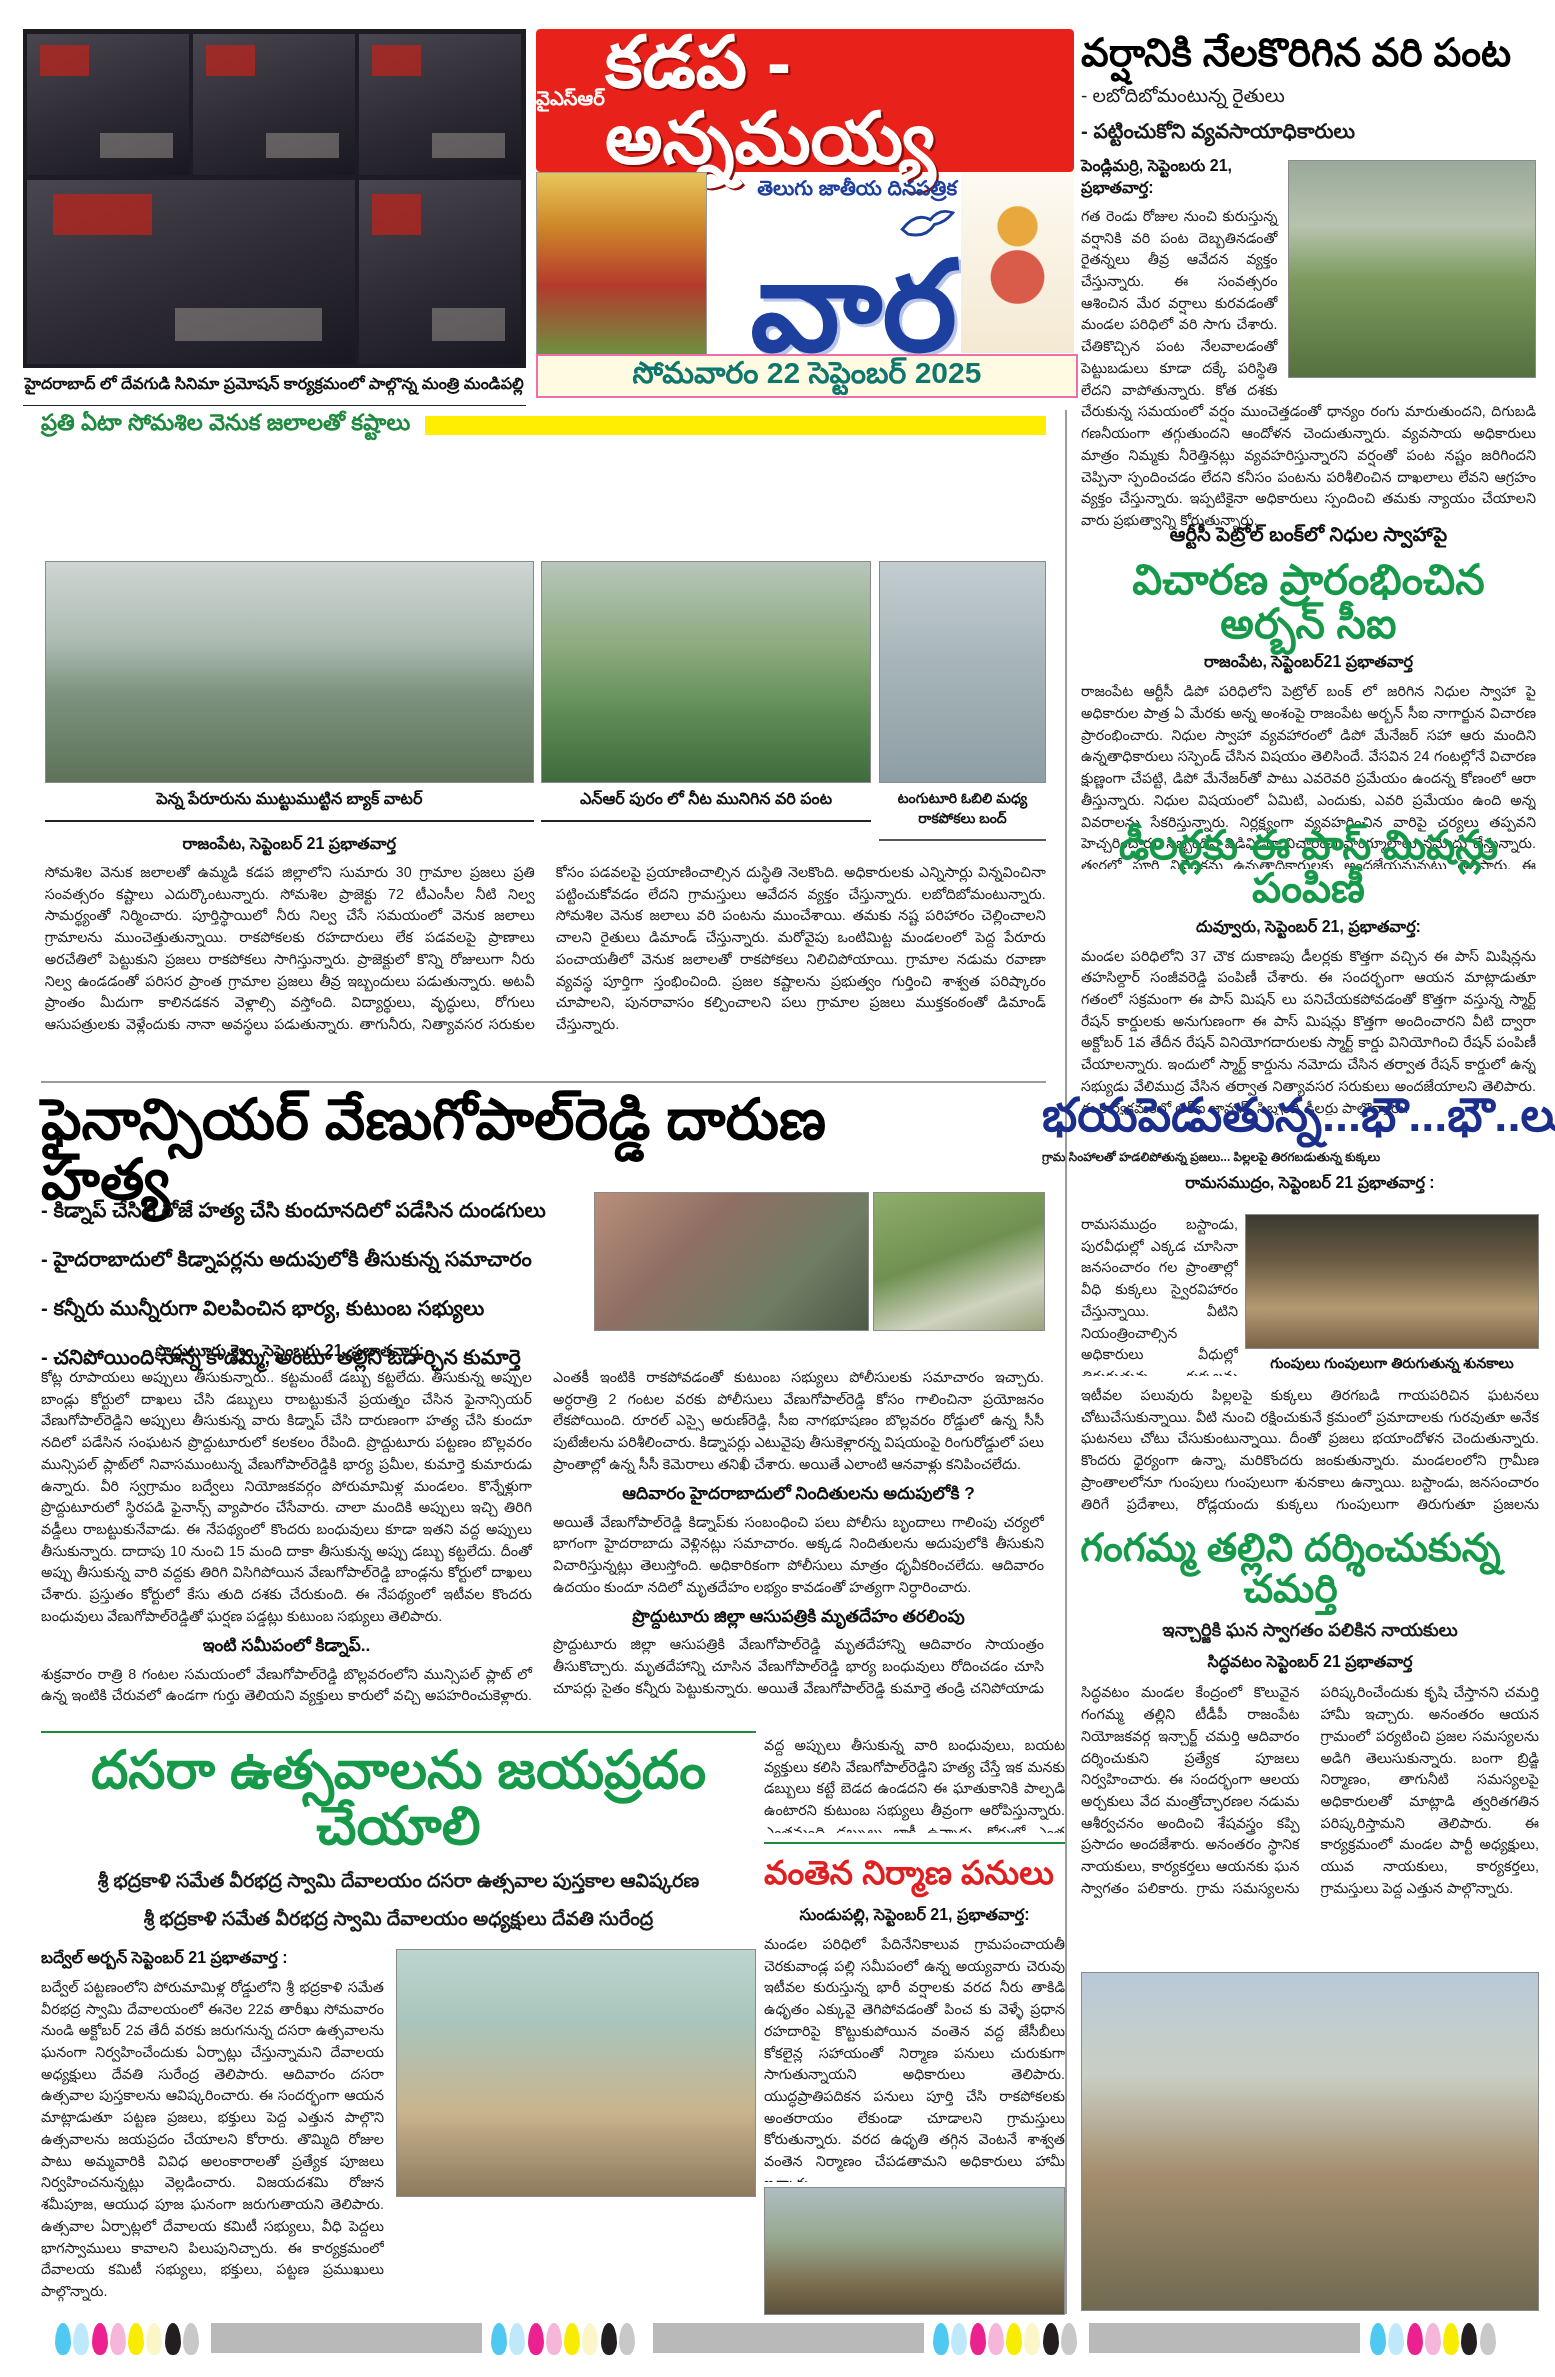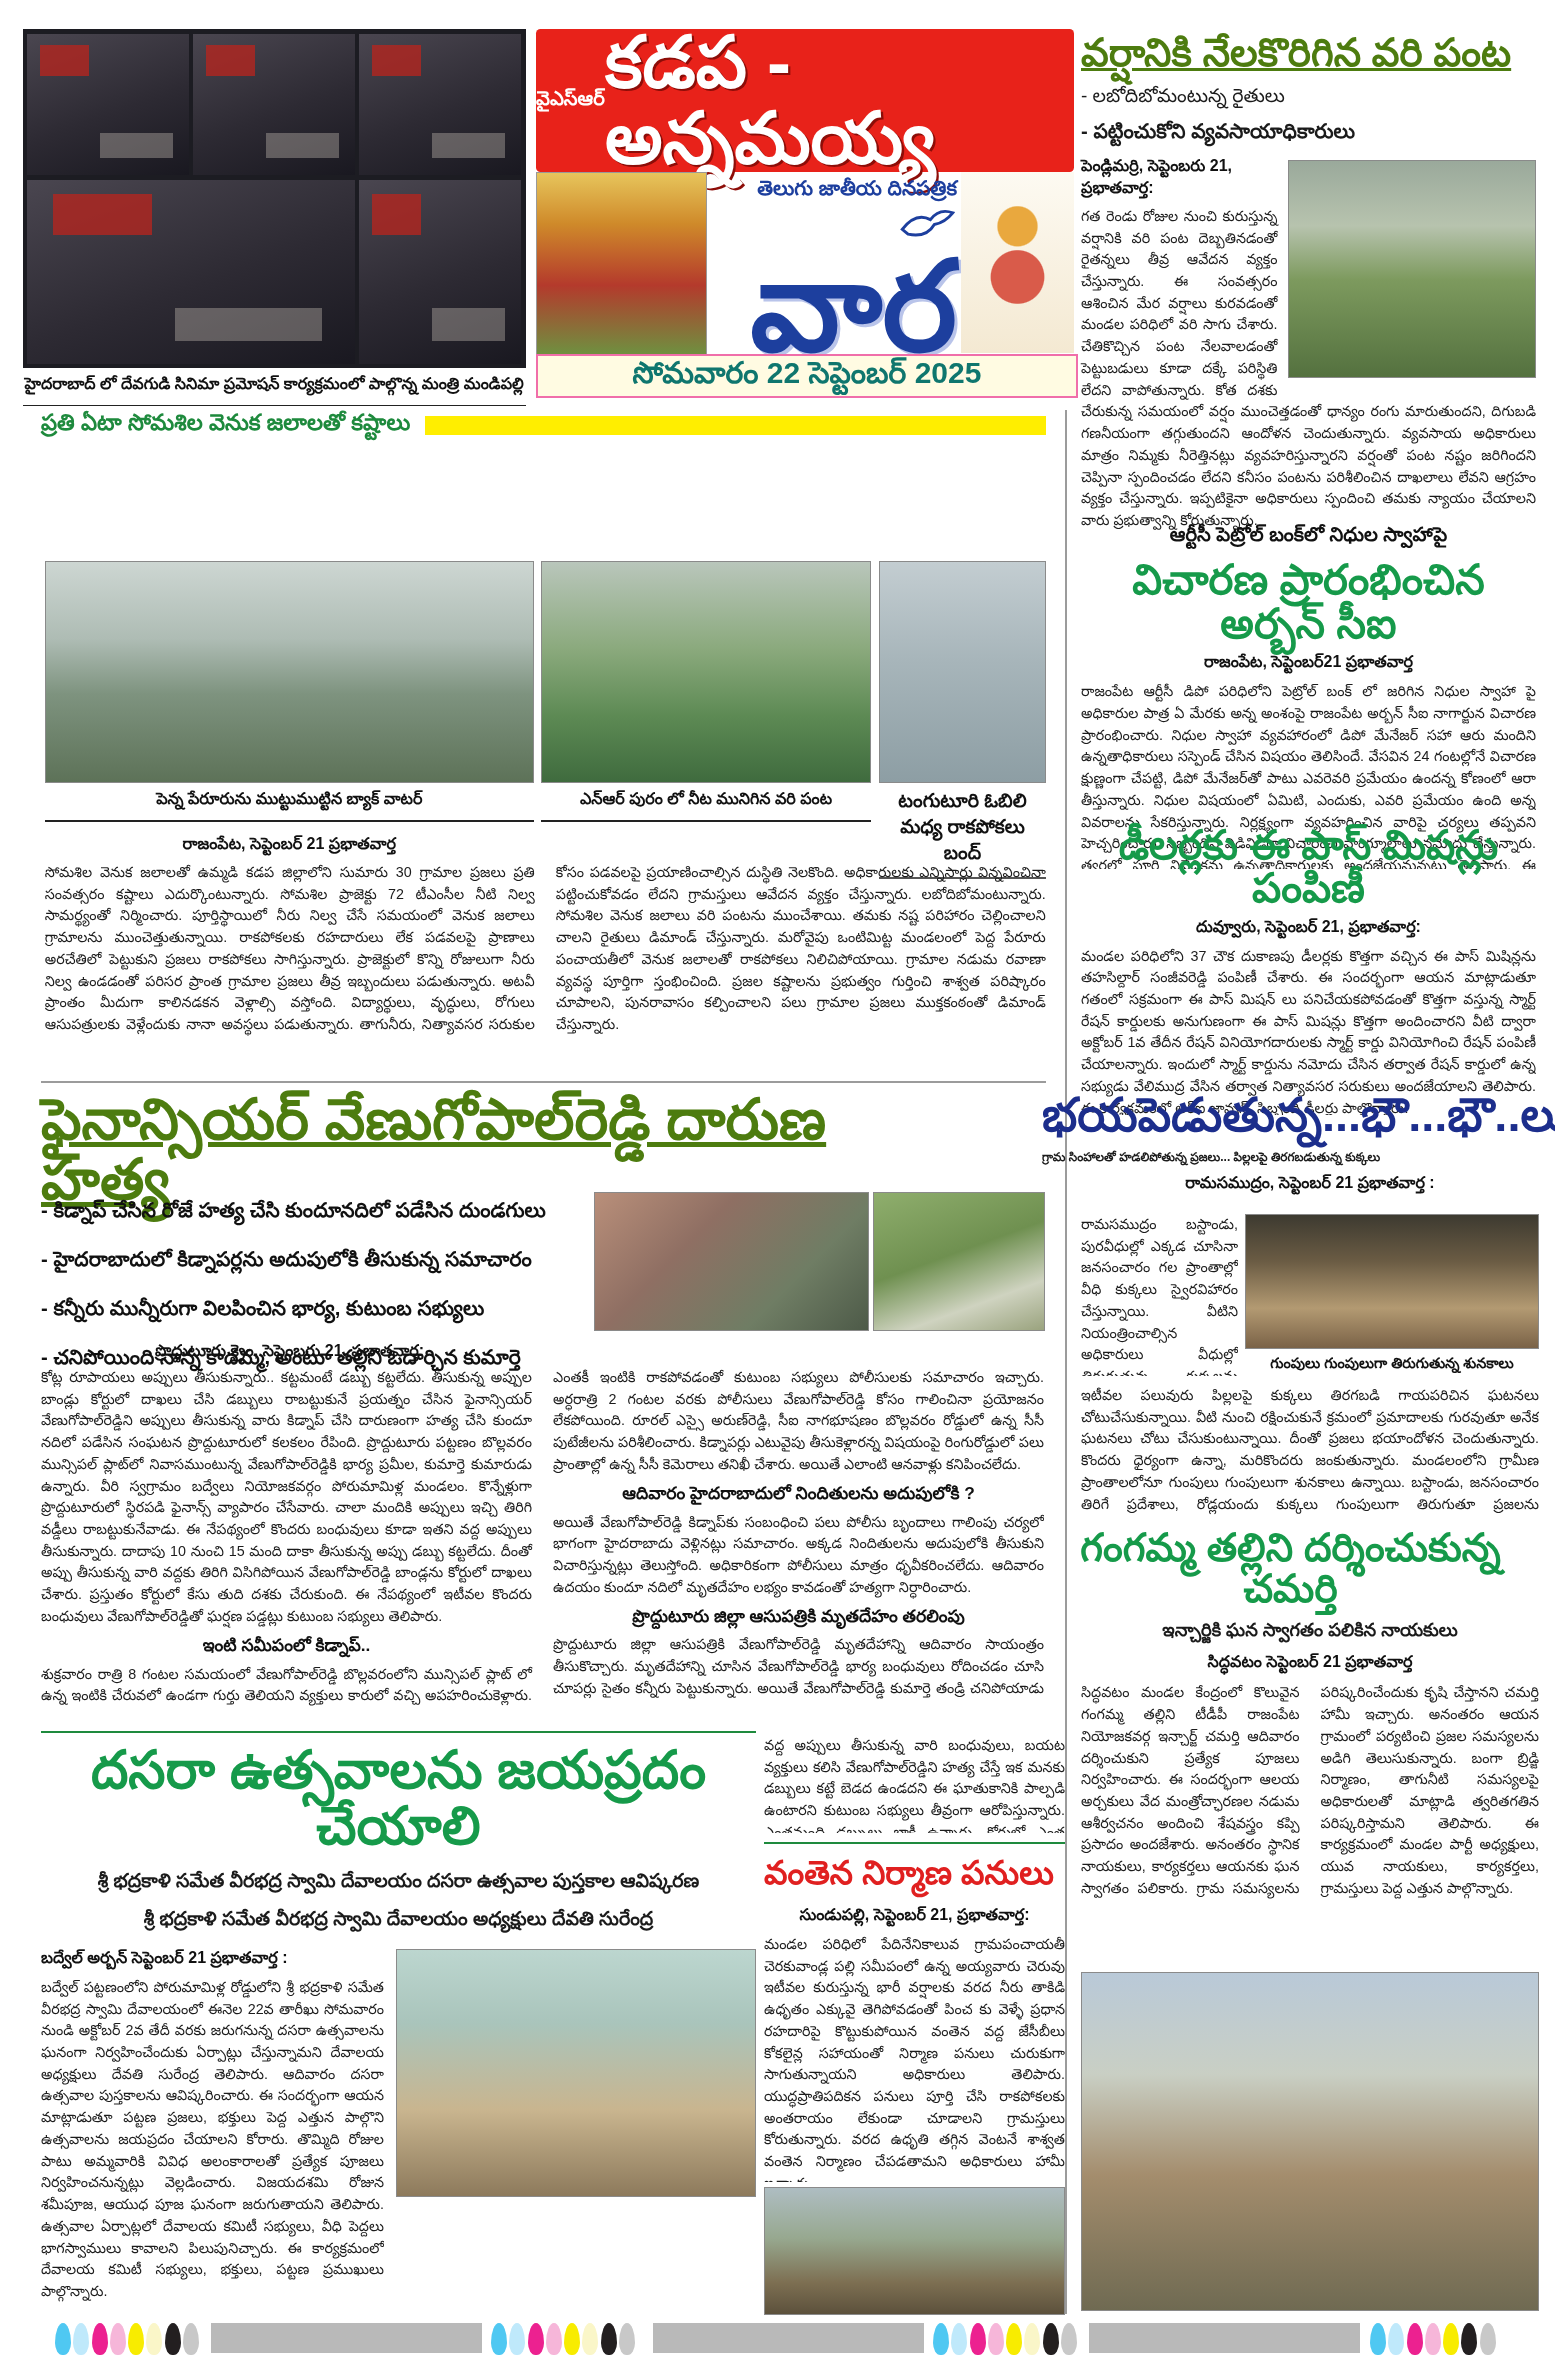--- a/index.html
+++ b/index.html
@@ -19,21 +19,21 @@
   
   .mast-red{background:#e8221a;border-radius:4.5px;display:flex;align-items:center;justify-content:center;flex-direction:row;}
   .mast-title{color:#ffffff;font-weight:bold;font-size:72px;line-height:1.05;text-shadow:2.3px 2.3px 0 #8d0d08;}
   .mast-small{color:#ffffff;font-weight:bold;font-size:19.6px;}
   .vartha{color:#1d3f9e;font-weight:bold;font-size:126px;line-height:1;text-shadow:3px 3px 0 #b9c4ea;}
   .tagline{color:#1d3f9e;font-weight:bold;font-size:20.3px;}
   .datebar{background:#fffbe2;border:2.3px solid #f06eaa;display:flex;align-items:center;justify-content:center;
            font-weight:bold;font-size:30px;color:#0f766e;}
   
   .hl-main{color:#e8191c;font-weight:bold;font-size:80px;line-height:1.05;text-align:center;}
-  .hl-black{color:#4d7c0f;font-weight:bold;text-decoration:underline;}
+  .hl-black{color:#000000;font-weight:bold;}
   .hl-green{color:#169a4a;font-weight:bold;}
   .hl-blue{color:#1c2e8c;font-weight:bold;}
   .hl-red{color:#e02020;font-weight:bold;}
   .collage{display:grid;grid-template-columns:1fr 1fr 1fr;grid-template-rows:1fr 1.3fr;gap:4.5px;
            background:#1c1c22;padding:4.5px;box-sizing:border-box;}
   .collage>div{background:linear-gradient(160deg,#4a4650 0%,#2d2a33 55%,#191820 100%);position:relative;}
   .collage>div:before{content:"";position:absolute;left:8%;top:8%;width:30%;height:22%;background:#b3251f;opacity:.8;}
   .collage>div:after{content:"";position:absolute;right:10%;bottom:12%;width:45%;height:18%;background:#d8cfc2;opacity:.35;}
   .mark{width:16px;height:32px;border-radius:50% 50% 46% 46%/62% 62% 38% 38%;display:inline-block;margin-right:2.3px;}
   .regbar{position:absolute;height:30px;background:#b9b9b9;}
@@ -95,21 +95,21 @@
     </div>
 
     <div class="ph" style="left:3.8px;top:151px;width:489px;height:222px;
                 background:linear-gradient(180deg,#cdd6d2 0%,#aebcb4 35%,#7e937f 60%,#5d7258 100%);"></div>
     <div class="ph" style="left:500px;top:151px;width:330px;height:222px;
                 background:linear-gradient(180deg,#b9c6bb 0%,#8aa97c 40%,#5d8a54 70%,#3f6b3e 100%);"></div>
     <div class="ph" style="left:838px;top:151px;width:167px;height:222px;
                 background:linear-gradient(180deg,#c3cdd1 0%,#a7b5ba 45%,#8d9ea4 100%);"></div>
     <div class="cap" style="position:absolute;left:3.8px;top:380px;width:489px;border-bottom:2.3px solid #222;padding-bottom:7.5px;">పెన్న పేరూరును ముట్టుముట్టిన బ్యాక్ వాటర్</div>
     <div class="cap" style="position:absolute;left:500px;top:380px;width:330px;border-bottom:2.3px solid #222;padding-bottom:7.5px;">ఎన్ఆర్ పురం లో నీట మునిగిన వరి పంట</div>
-    <div class="cap" style="position:absolute;left:838px;top:380px;width:167px;font-size:19px;border-bottom:2.3px solid #555;padding-bottom:9px;">టంగుటూరి ఓబిలి మధ్య రాకపోకలు బంద్</div>
+    <div class="cap" style="position:absolute;left:838px;top:380px;width:167px;font-size:14px;border-bottom:2.3px solid #555;padding-bottom:9px;">టంగుటూరి ఓబిలి మధ్య రాకపోకలు బంద్</div>
 
     <div class="dateline" style="position:absolute;left:3.8px;top:425px;width:489px;">రాజంపేట, సెప్టెంబర్ 21 ప్రభాతవార్త</div>
     <div class="body-txt two-col" style="position:absolute;left:3.8px;top:452px;width:1001px;height:214px;overflow:hidden;">సోమశిల వెనుక జలాలతో ఉమ్మడి కడప జిల్లాలోని సుమారు 30 గ్రామాల ప్రజలు ప్రతి సంవత్సరం కష్టాలు ఎదుర్కొంటున్నారు. సోమశిల ప్రాజెక్టు 72 టీఎంసీల నీటి నిల్వ సామర్థ్యంతో నిర్మించారు. పూర్తిస్థాయిలో నీరు నిల్వ చేసే సమయంలో వెనుక జలాలు గ్రామాలను ముంచెత్తుతున్నాయి. రాకపోకలకు రహదారులు లేక పడవలపై ప్రాణాలు అరచేతిలో పెట్టుకుని ప్రజలు రాకపోకలు సాగిస్తున్నారు. ప్రాజెక్టులో కొన్ని రోజులుగా నీరు నిల్వ ఉండడంతో పరిసర ప్రాంత గ్రామాల ప్రజలు తీవ్ర ఇబ్బందులు పడుతున్నారు. అటవీ ప్రాంతం మీదుగా కాలినడకన వెళ్లాల్సి వస్తోంది. విద్యార్థులు, వృద్ధులు, రోగులు ఆసుపత్రులకు వెళ్లేందుకు నానా అవస్థలు పడుతున్నారు. తాగునీరు, నిత్యావసర సరుకుల కోసం పడవలపై ప్రయాణించాల్సిన దుస్థితి నెలకొంది. అధికారులకు ఎన్నిసార్లు విన్నవించినా పట్టించుకోవడం లేదని గ్రామస్తులు ఆవేదన వ్యక్తం చేస్తున్నారు. లబోదిబోమంటున్నారు. సోమశిల వెనుక జలాలు వరి పంటను ముంచేశాయి. తమకు నష్ట పరిహారం చెల్లించాలని చాలని రైతులు డిమాండ్ చేస్తున్నారు. మరోవైపు ఒంటిమిట్ట మండలంలో పెద్ద పేరూరు పంచాయతీలో వెనుక జలాలతో రాకపోకలు నిలిచిపోయాయి. గ్రామాల నడుమ రవాణా వ్యవస్థ పూర్తిగా స్తంభించింది. ప్రజల కష్టాలను ప్రభుత్వం గుర్తించి శాశ్వత పరిష్కారం చూపాలని, పునరావాసం కల్పించాలని పలు గ్రామాల ప్రజలు ముక్తకంఠంతో డిమాండ్ చేస్తున్నారు.</div>
   </div>
 
   <div class="vline" style="left:1065px;top:410px;height:1904px;"></div>
 
   <div class="abs" style="left:1081px;top:523px;width:455px;height:297px;">
     <div class="kicker" style="text-align:center;font-size:19.6px;color:#111;">ఆర్టీసీ పెట్రోల్ బంక్‌లో నిధుల స్వాహాపై</div>
     <div class="hl-green" style="font-size:42px;text-align:center;line-height:1.05;margin-top:7.5px;">విచారణ ప్రారంభించిన అర్బన్ సీఐ</div>

